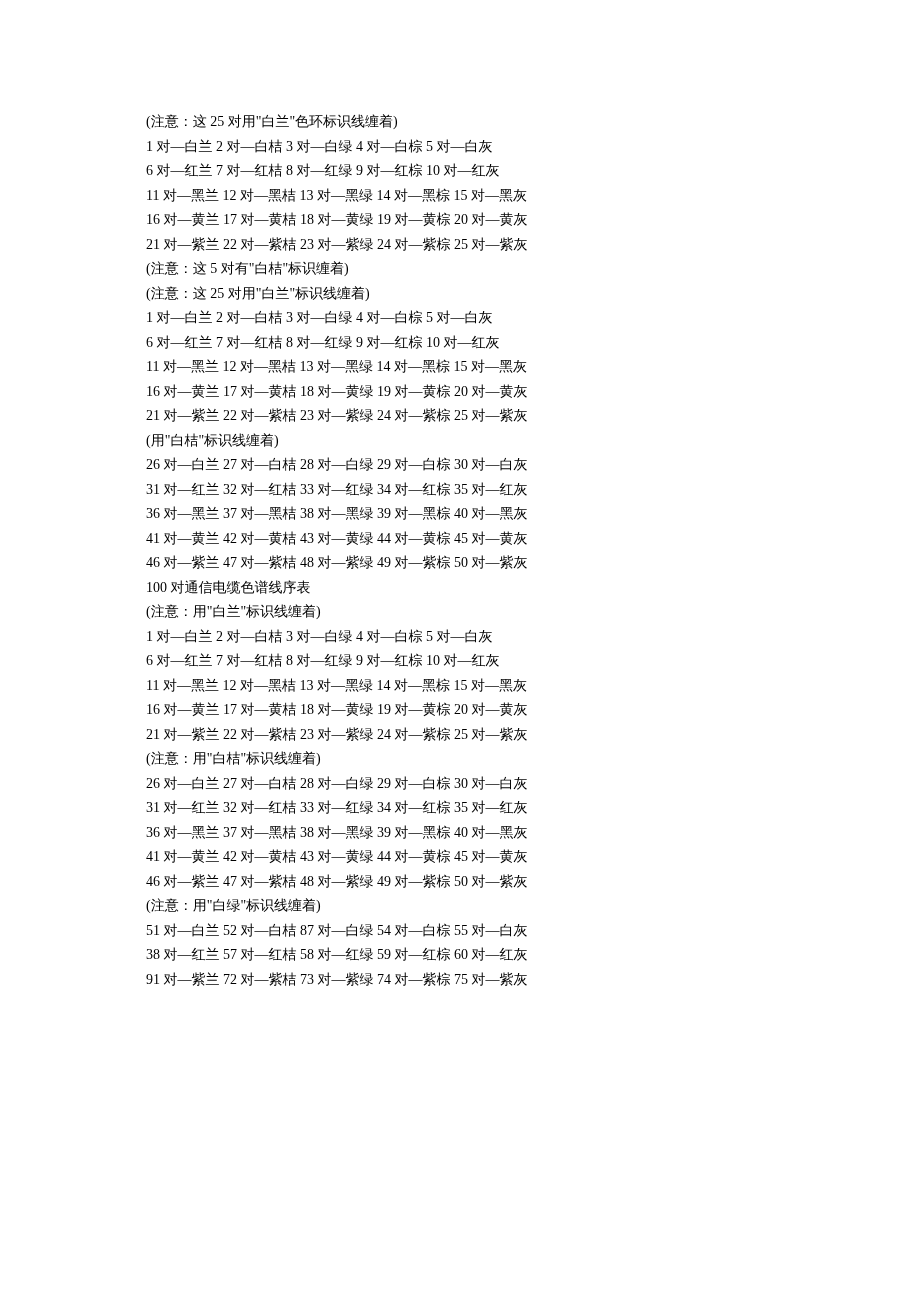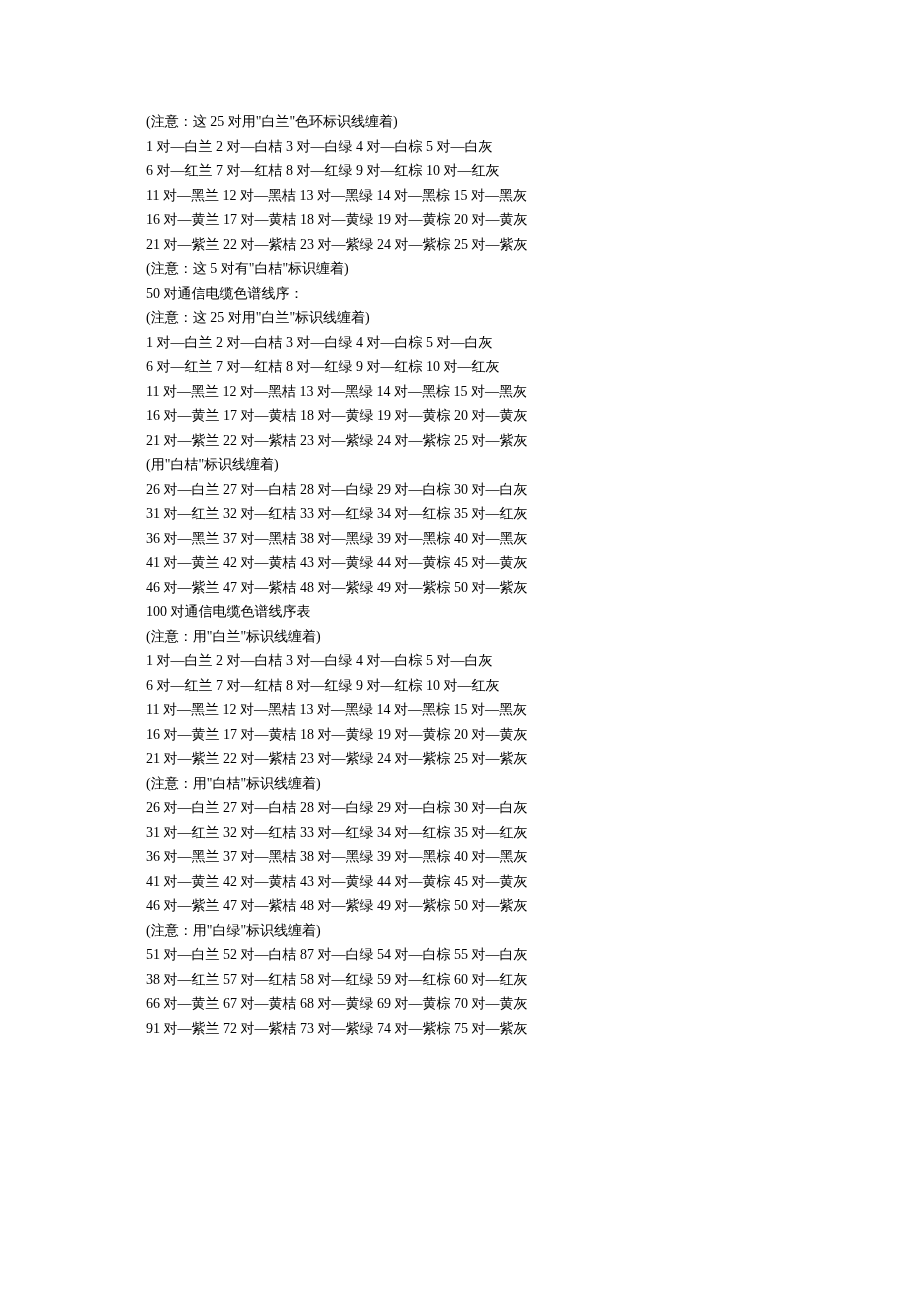--- a/index.html
+++ b/index.html
@@ -25,21 +25,20 @@
 <body>
 
 <div class="page">
   <div class="line">(注意：这 25 对用"白兰"色环标识线缠着)</div>
   <div class="line">1 对—白兰 2 对—白桔 3 对—白绿 4 对—白棕 5 对—白灰</div>
   <div class="line">6 对—红兰 7 对—红桔 8 对—红绿 9 对—红棕 10 对—红灰</div>
   <div class="line">11 对—黑兰 12 对—黑桔 13 对—黑绿 14 对—黑棕 15 对—黑灰</div>
   <div class="line">16 对—黄兰 17 对—黄桔 18 对—黄绿 19 对—黄棕 20 对—黄灰</div>
   <div class="line">21 对—紫兰 22 对—紫桔 23 对—紫绿 24 对—紫棕 25 对—紫灰</div>
   <div class="line">(注意：这 5 对有"白桔"标识缠着)</div>
-  <div class="line">50 对通信电缆色谱线序：</div>
   <div class="line">(注意：这 25 对用"白兰"标识线缠着)</div>
   <div class="line">1 对—白兰 2 对—白桔 3 对—白绿 4 对—白棕 5 对—白灰</div>
   <div class="line">6 对—红兰 7 对—红桔 8 对—红绿 9 对—红棕 10 对—红灰</div>
   <div class="line">11 对—黑兰 12 对—黑桔 13 对—黑绿 14 对—黑棕 15 对—黑灰</div>
   <div class="line">16 对—黄兰 17 对—黄桔 18 对—黄绿 19 对—黄棕 20 对—黄灰</div>
   <div class="line">21 对—紫兰 22 对—紫桔 23 对—紫绿 24 对—紫棕 25 对—紫灰</div>
   <div class="line">(用"白桔"标识线缠着)</div>
   <div class="line">26 对—白兰 27 对—白桔 28 对—白绿 29 对—白棕 30 对—白灰</div>
   <div class="line">31 对—红兰 32 对—红桔 33 对—红绿 34 对—红棕 35 对—红灰</div>
   <div class="line">36 对—黑兰 37 对—黑桔 38 对—黑绿 39 对—黑棕 40 对—黑灰</div>
@@ -54,15 +53,14 @@
   <div class="line">21 对—紫兰 22 对—紫桔 23 对—紫绿 24 对—紫棕 25 对—紫灰</div>
   <div class="line">(注意：用"白桔"标识线缠着)</div>
   <div class="line">26 对—白兰 27 对—白桔 28 对—白绿 29 对—白棕 30 对—白灰</div>
   <div class="line">31 对—红兰 32 对—红桔 33 对—红绿 34 对—红棕 35 对—红灰</div>
   <div class="line">36 对—黑兰 37 对—黑桔 38 对—黑绿 39 对—黑棕 40 对—黑灰</div>
   <div class="line">41 对—黄兰 42 对—黄桔 43 对—黄绿 44 对—黄棕 45 对—黄灰</div>
   <div class="line">46 对—紫兰 47 对—紫桔 48 对—紫绿 49 对—紫棕 50 对—紫灰</div>
   <div class="line">(注意：用"白绿"标识线缠着)</div>
   <div class="line">51 对—白兰 52 对—白桔 87 对—白绿 54 对—白棕 55 对—白灰</div>
   <div class="line">38 对—红兰 57 对—红桔 58 对—红绿 59 对—红棕 60 对—红灰</div>
-  <div class="line">66 对—黄兰 67 对—黄桔 68 对—黄绿 69 对—黄棕 70 对—黄灰</div>
   <div class="line">91 对—紫兰 72 对—紫桔 73 对—紫绿 74 对—紫棕 75 对—紫灰</div>
 </div>
 
 </body></html>

